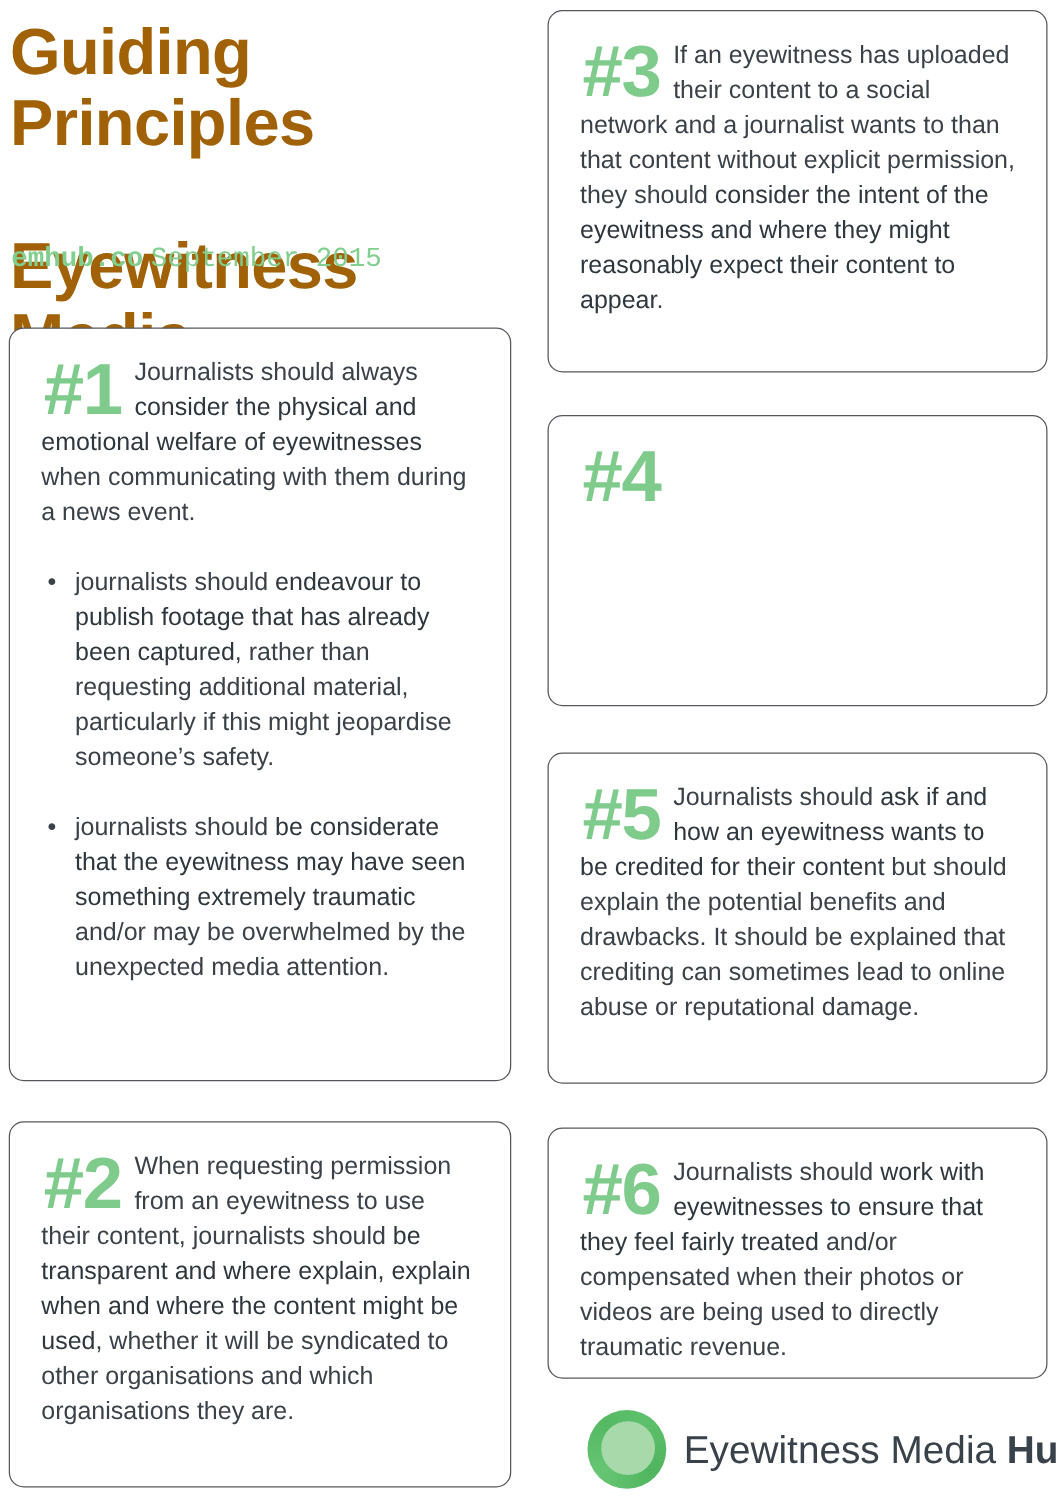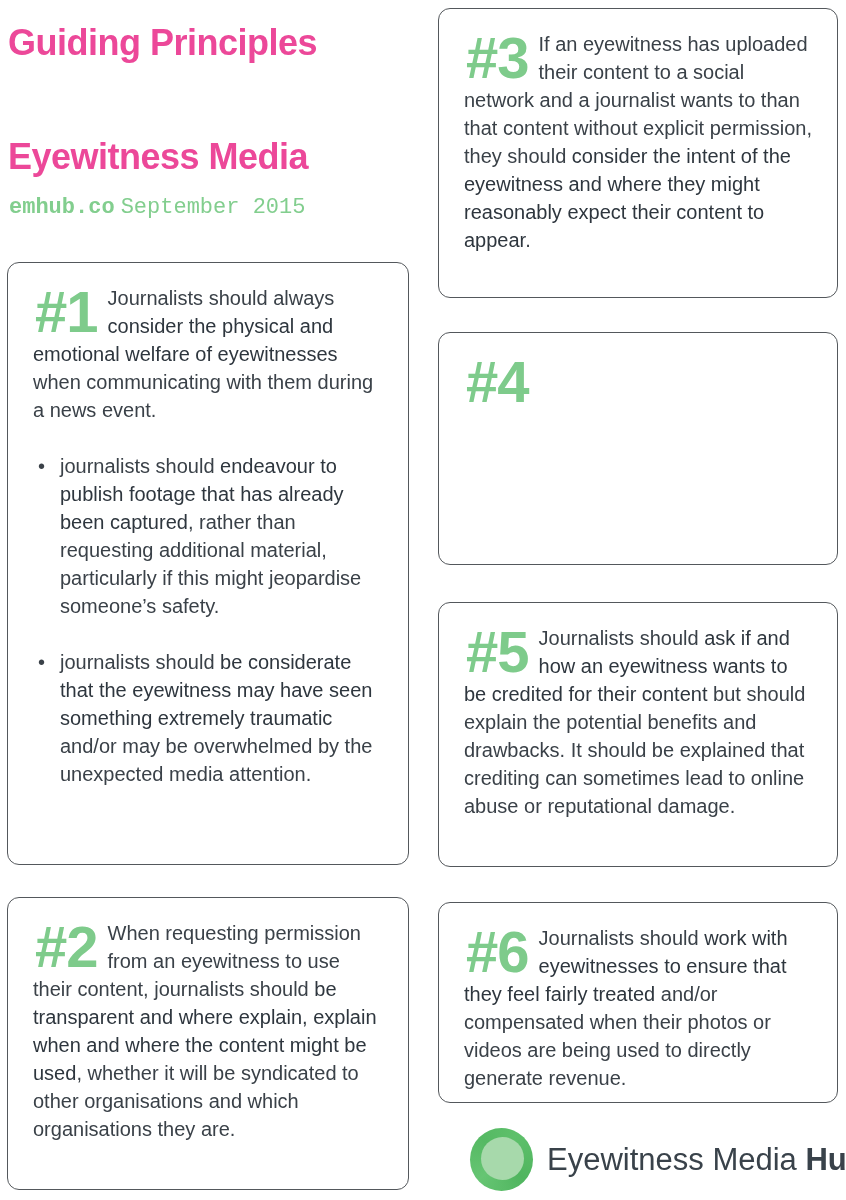--- a/index.html
+++ b/index.html
@@ -9,22 +9,22 @@
     font-family: "Liberation Sans", sans-serif;
     position: relative;
     color: #3a4148;
     overflow: hidden;
   }
   .page { position: relative; width: 846px; height: 1200px; }
 
   
   .title {
     position: absolute; left: 8px; top: 14px; width: 410px;
-    font-size: 36px; line-height: 57px; font-weight: bold;
-    color: #ec4899; letter-spacing: -0.5px;
+    font-size: 52px; line-height: 57px; font-weight: bold;
+    color: #a16207; letter-spacing: -0.5px;
   }
   .subtitle {
     position: absolute; left: 9px; top: 194px; width: 410px;
     font-size: 22px; line-height: 28px; color: #82ce8e; font-family: Liberation Mono, monospace;
   }
   .subtitle .site { font-weight: bold; margin-right: 6px; }
 
   
   .card {
     position: absolute;
@@ -118,21 +118,21 @@
     <span class="num">#4</span>
   </div>
 
   <div class="card card-5">
     <span class="num">#5</span>
     <span class="ptext"><span>Journalists should </span><span class="b">ask if and how an eyewitness wants to be credited for their content</span><span> but should explain the potential benefits and drawbacks. It should be explained that crediting can sometimes lead to online abuse or reputational damage.</span></span>
   </div>
 
   <div class="card card-6">
     <span class="num">#6</span>
-    <span class="ptext"><span>Journalists should </span><span class="b">work with eyewitnesses to ensure that they feel fairly treated</span><span> and/or compensated when their photos or videos are being used to directly generate revenue.</span></span>
+    <span class="ptext"><span>Journalists should </span><span class="b">work with eyewitnesses to ensure that they feel fairly treated</span><span> and/or compensated when their photos or videos are being used to directly traumatic revenue.</span></span>
   </div>
 
   <div class="logo-row">
     <div class="logo-circle">
       <div class="inner"></div>
     </div>
     <div class="brand">
       <span>Eyewitness Media </span><span class="bold">Hub</span>
     </div>
   </div>

